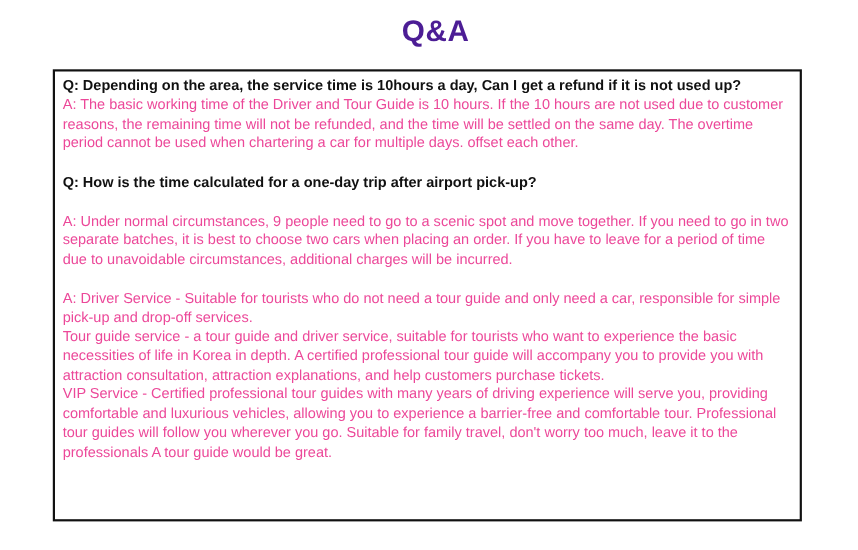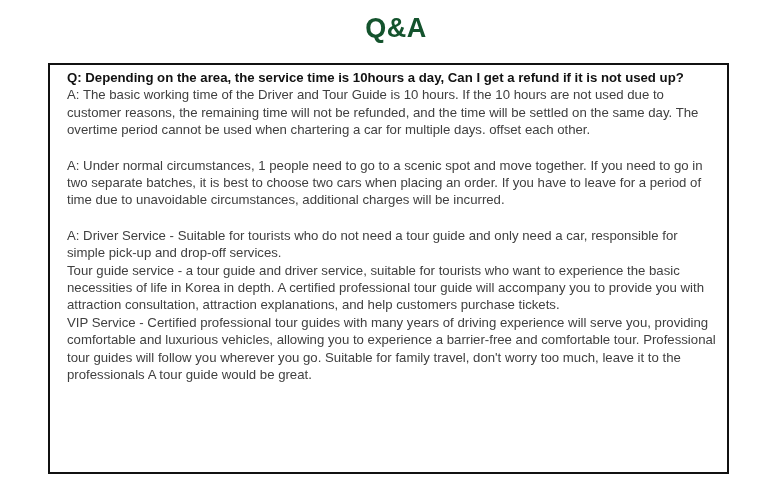--- a/index.html
+++ b/index.html
@@ -16,75 +16,75 @@
     color: #1a1a1a;
     overflow: hidden;
   }
   .page-title {
     margin: 0;
     padding-top: 13px;
     height: 50px;
     text-align: center;
     font-size: 27px;
     font-weight: bold;
-    color: #14532d;
+    color: #4c1d95;
     letter-spacing: 0.5px;
     padding-left: 12px;
   }
   .qa-box {
     box-sizing: border-box;
     position: absolute;
     left: 48px;
     top: 63px;
     width: 681px;
     min-height: 411px;
     border: 2px solid #111111;
     background: #ffffff;
     padding: 4px 8px 6px 7px;
   }
   .qa-item {
     margin-bottom: 18px;
-    margin-left: 10px;
   }
   .qa-item:last-child {
     margin-bottom: 0;
   }
   .question {
     font-size: 13.2px;
     line-height: 17.4px;
     font-weight: bold;
     color: #111111;
   }
   .answer {
     font-size: 13.2px;
     line-height: 17.4px;
     font-weight: normal;
-    color: #404040;
+    color: #ec4899;
     white-space: pre-line;
   }
 </style>
 </head>
 <body>
 
 <div class="page">
 
   <h1 class="page-title">Q&amp;A</h1>
 
   <div class="qa-box">
 
     <div class="qa-item">
       <div class="question">Q: Depending on the area, the service time is 10hours a day, Can I get a refund if it is not used up?</div>
       <div class="answer">A: The basic working time of the Driver and Tour Guide is 10 hours. If the 10 hours are not used due to customer reasons, the remaining time will not be refunded, and the time will be settled on the same day. The overtime period cannot be used when chartering a car for multiple days. offset each other.</div>
     </div>
 
     <div class="qa-item">
+      <div class="question">Q: How is the time calculated for a one-day trip after airport pick-up?</div>
     </div>
 
     <div class="qa-item">
-      <div class="answer">A: Under normal circumstances, 1 people need to go to a scenic spot and move together. If you need to go in two separate batches, it is best to choose two cars when placing an order. If you have to leave for a period of time due to unavoidable circumstances, additional charges will be incurred.</div>
+      <div class="answer">A: Under normal circumstances, 9 people need to go to a scenic spot and move together. If you need to go in two separate batches, it is best to choose two cars when placing an order. If you have to leave for a period of time due to unavoidable circumstances, additional charges will be incurred.</div>
     </div>
 
     <div class="qa-item">
       <div class="answer">A: Driver Service - Suitable for tourists who do not need a tour guide and only need a car, responsible for simple pick-up and drop-off services.
 Tour guide service - a tour guide and driver service, suitable for tourists who want to experience the basic necessities of life in Korea in depth. A certified professional tour guide will accompany you to provide you with attraction consultation, attraction explanations, and help customers purchase tickets.
 VIP Service - Certified professional tour guides with many years of driving experience will serve you, providing comfortable and luxurious vehicles, allowing you to experience a barrier-free and comfortable tour. Professional tour guides will follow you wherever you go. Suitable for family travel, don't worry too much, leave it to the professionals A tour guide would be great.</div>
     </div>
 
   </div>
 </div>

